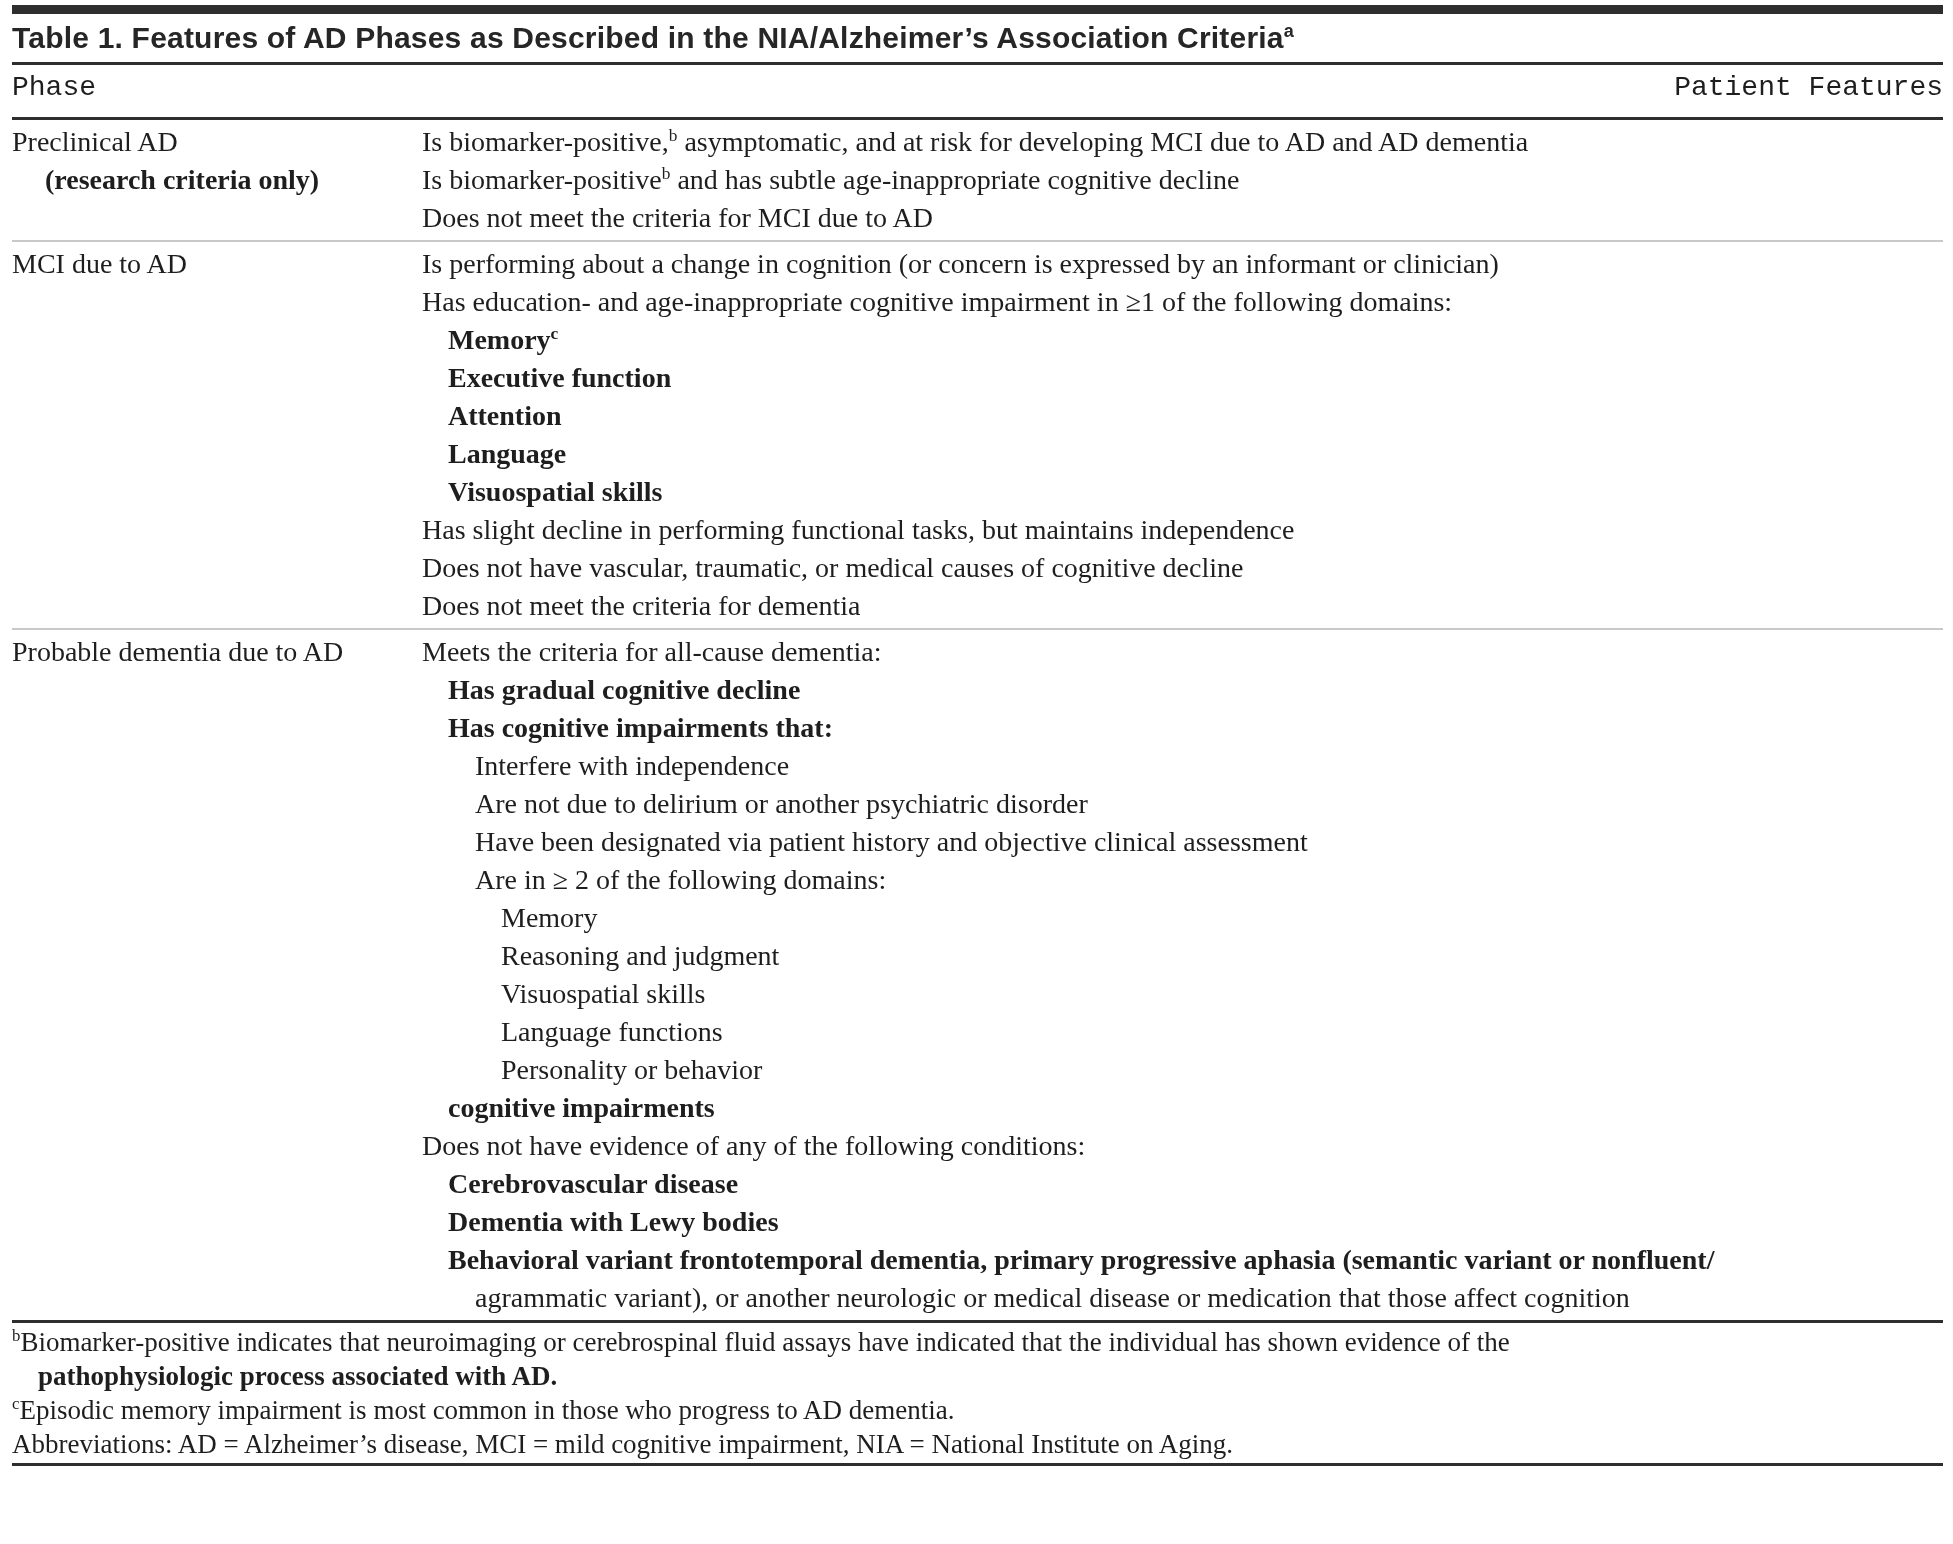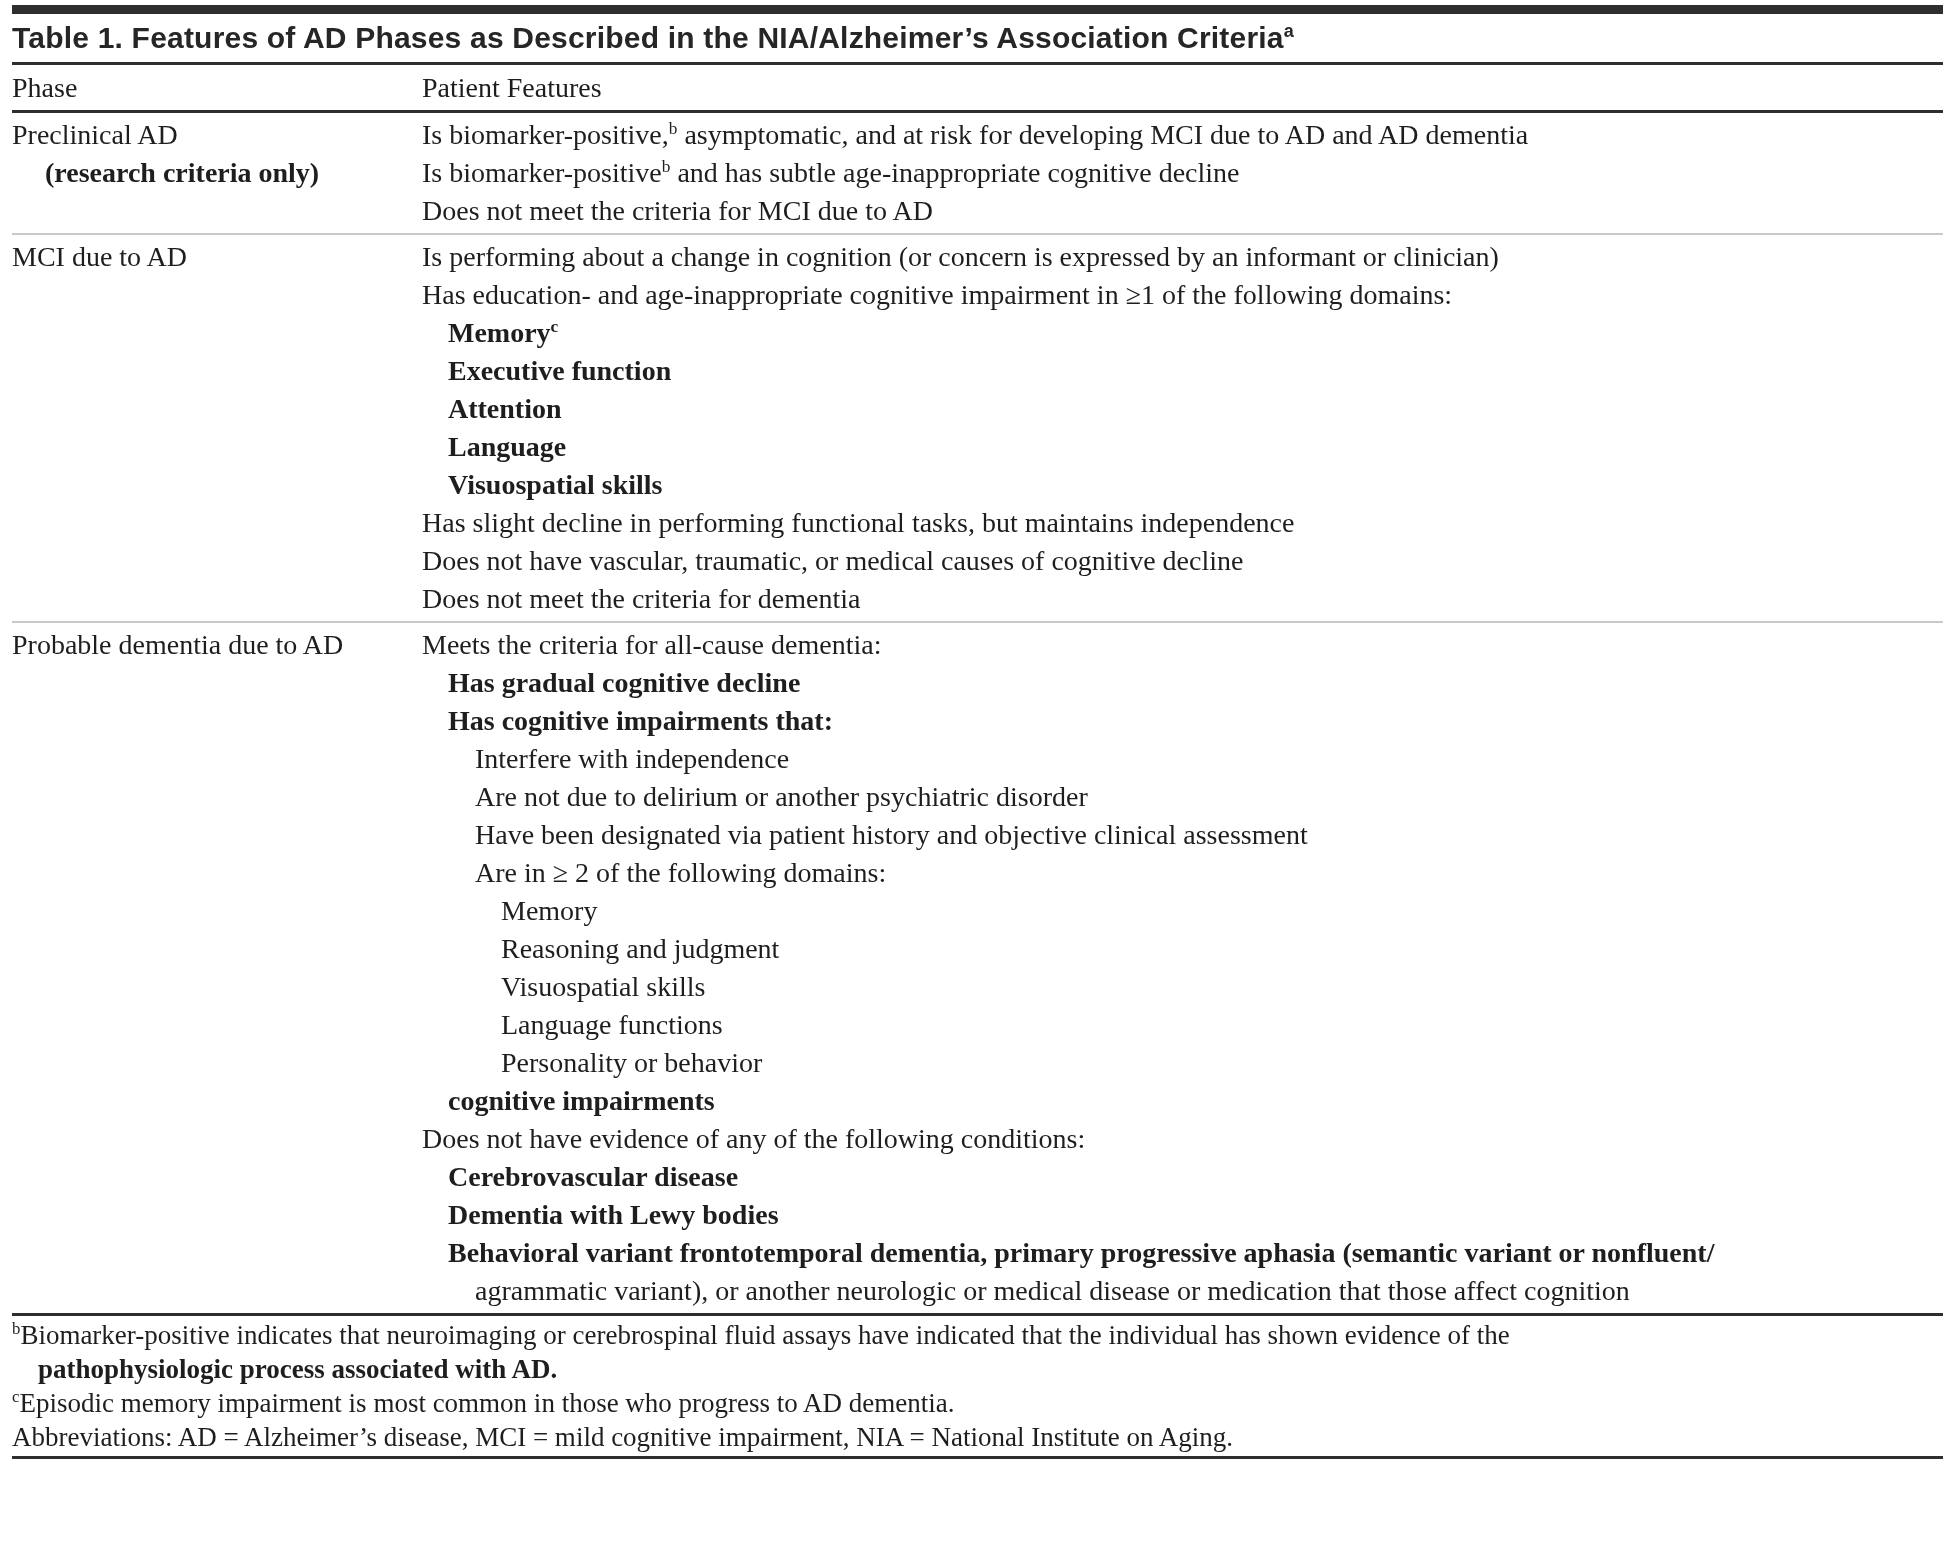--- a/index.html
+++ b/index.html
@@ -22,23 +22,23 @@
     height:48px;line-height:48px;
     font-family:Liberation Sans, sans-serif;
     font-weight:bold;font-size:30px;letter-spacing:0.2px;
     color:var(--title-text);white-space:nowrap;
   }
   .title-row sup{font-size:60%;line-height:0;}
   .rule{height:3px;background:var(--rule-dark);}
   .rule.light{height:2px;background:var(--rule-light);}
   .header-row{
     display:grid;grid-template-columns:410px 1fr;
-    height:45px;line-height:45px;font-size:28px;white-space:nowrap;
+    height:52px;line-height:45px;font-size:28px;white-space:nowrap;font-family:Liberation Mono, monospace;
   }
-  .header-features{text-align:left;}
+  .header-features{text-align:right;}
   .trow{display:grid;grid-template-columns:410px 1fr;padding:3px 0;}
   .line{line-height:38px;font-size:28px;white-space:nowrap;}
   sup{font-size:62%;line-height:0;}
   .ind0{padding-left:0;}
   .ind1{padding-left:26px;font-weight:bold;}
   .ind2{padding-left:53px;}
   .ind3{padding-left:79px;}
   .phase-cell .ind1{padding-left:33px;}
   .footnotes{padding:2px 0;}
   .footnotes .line{line-height:34px;font-size:27px;}

